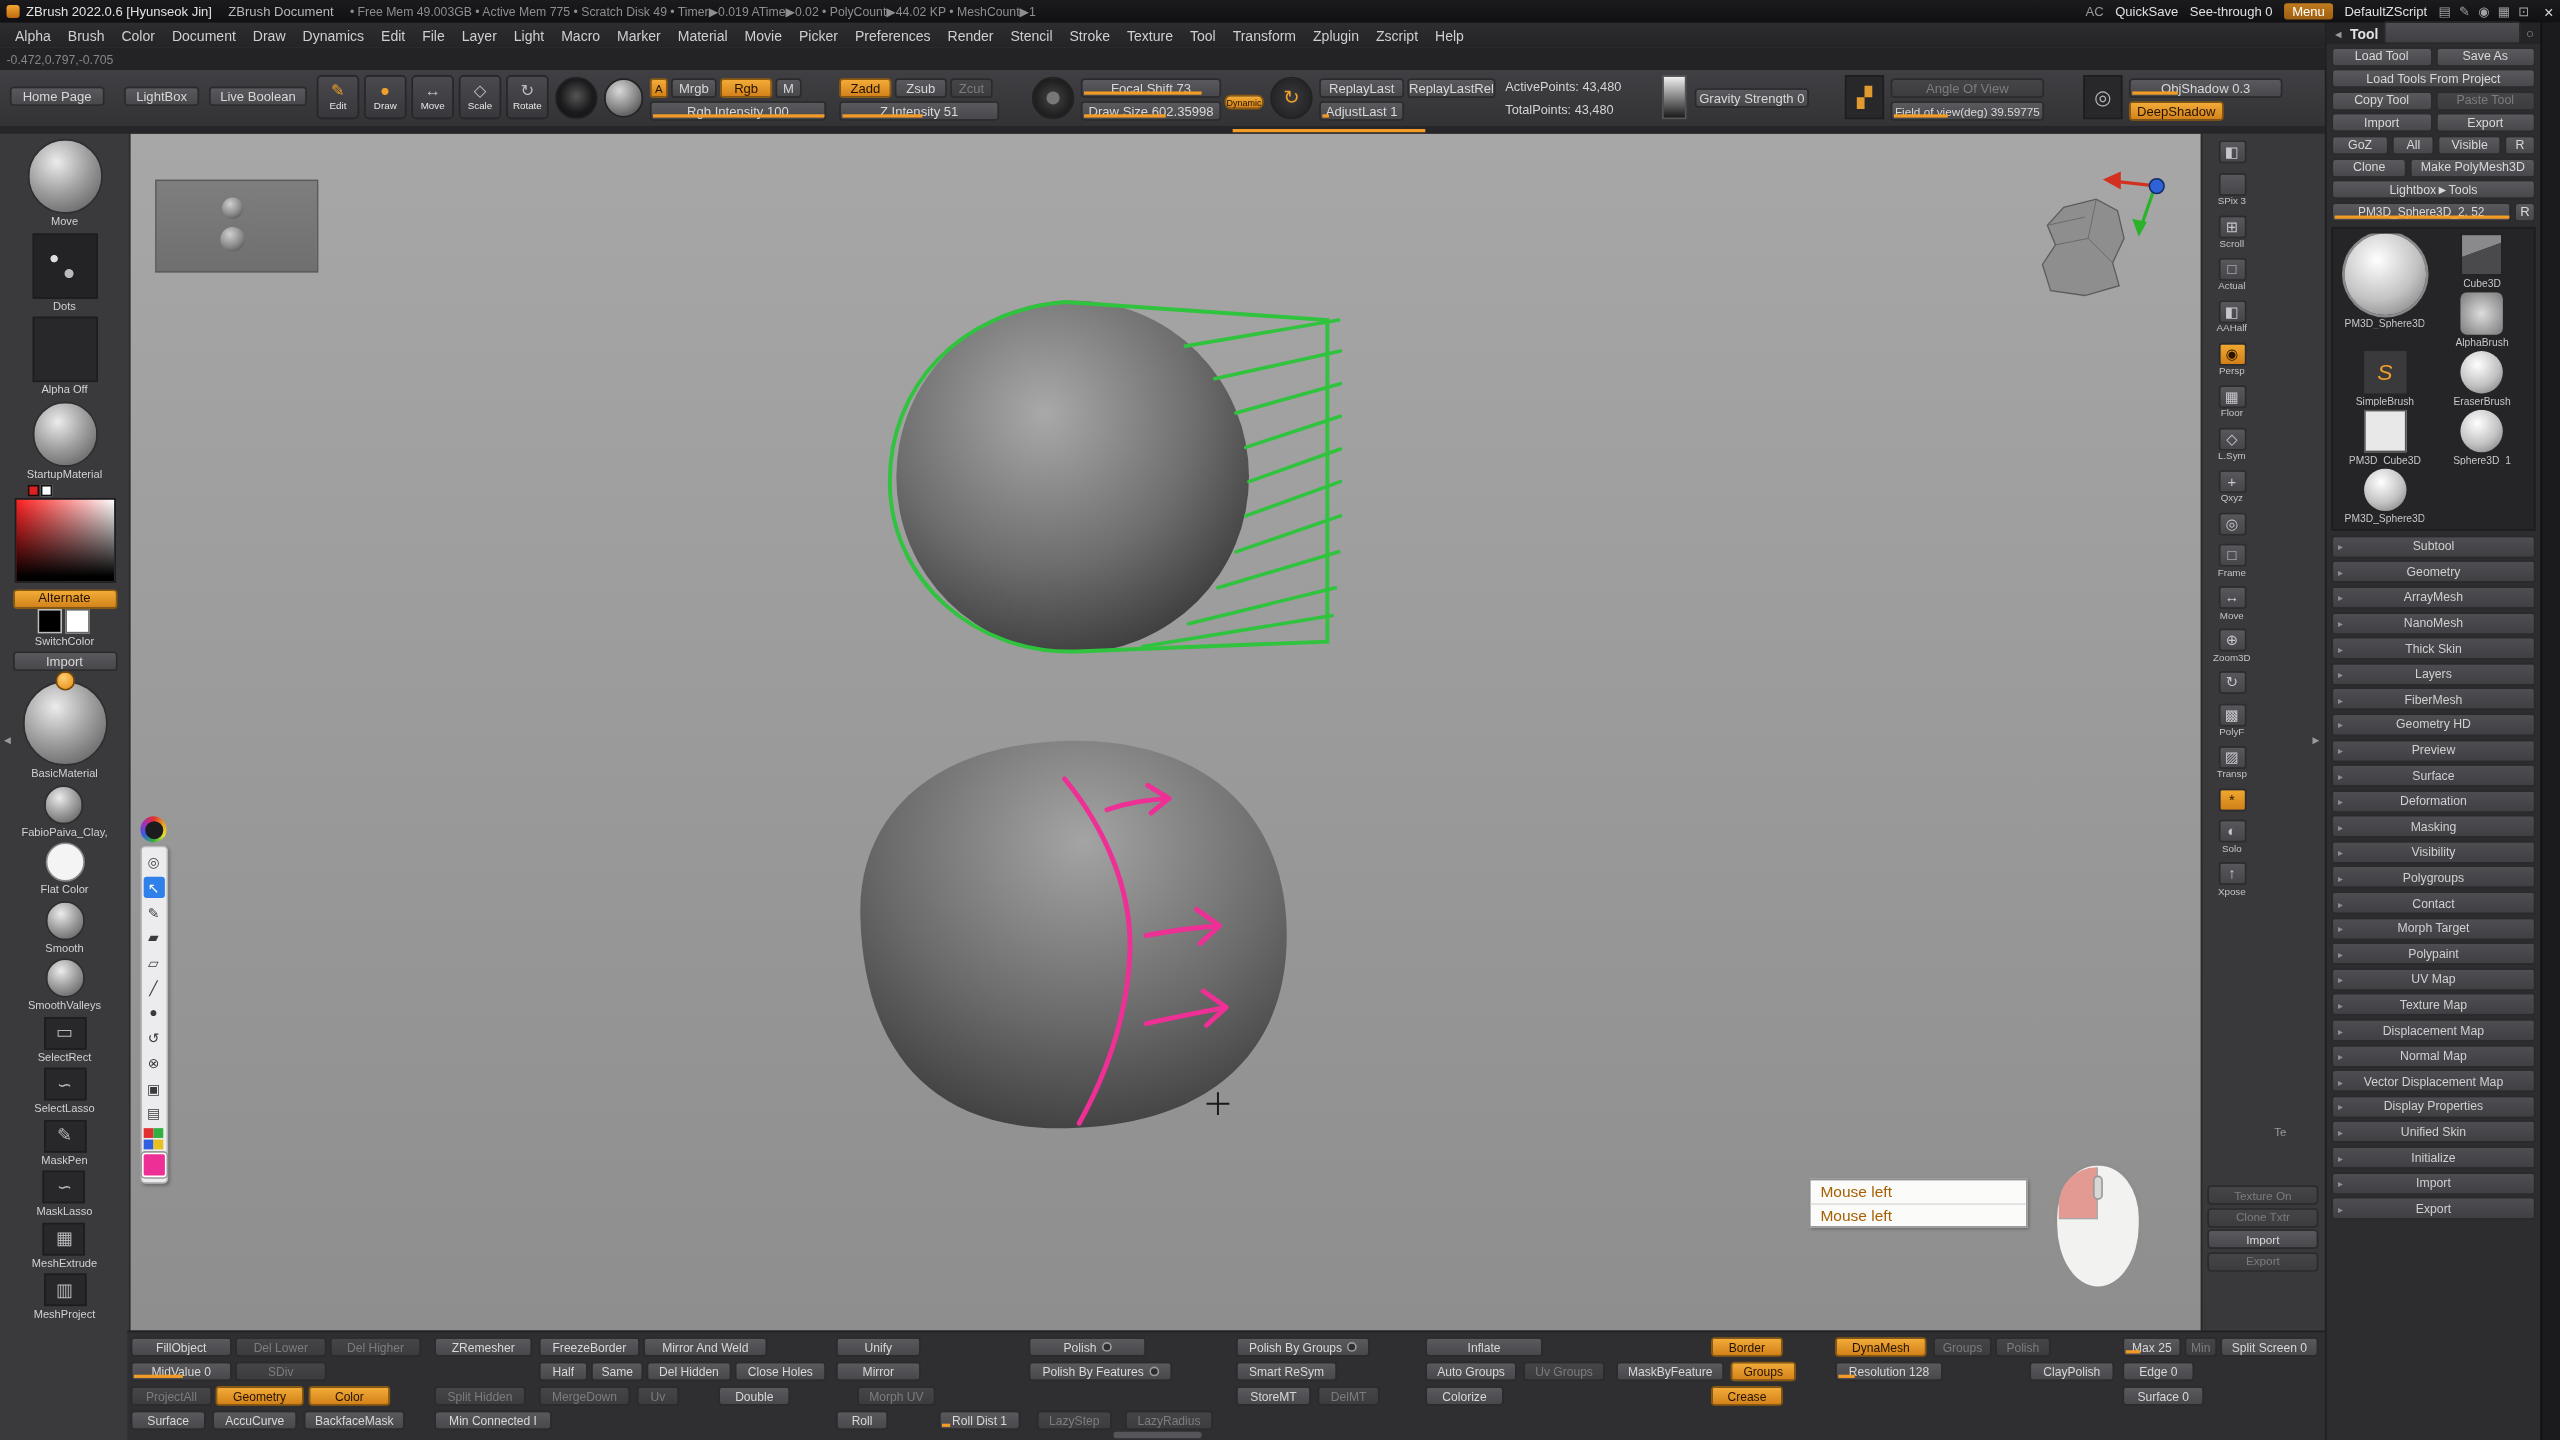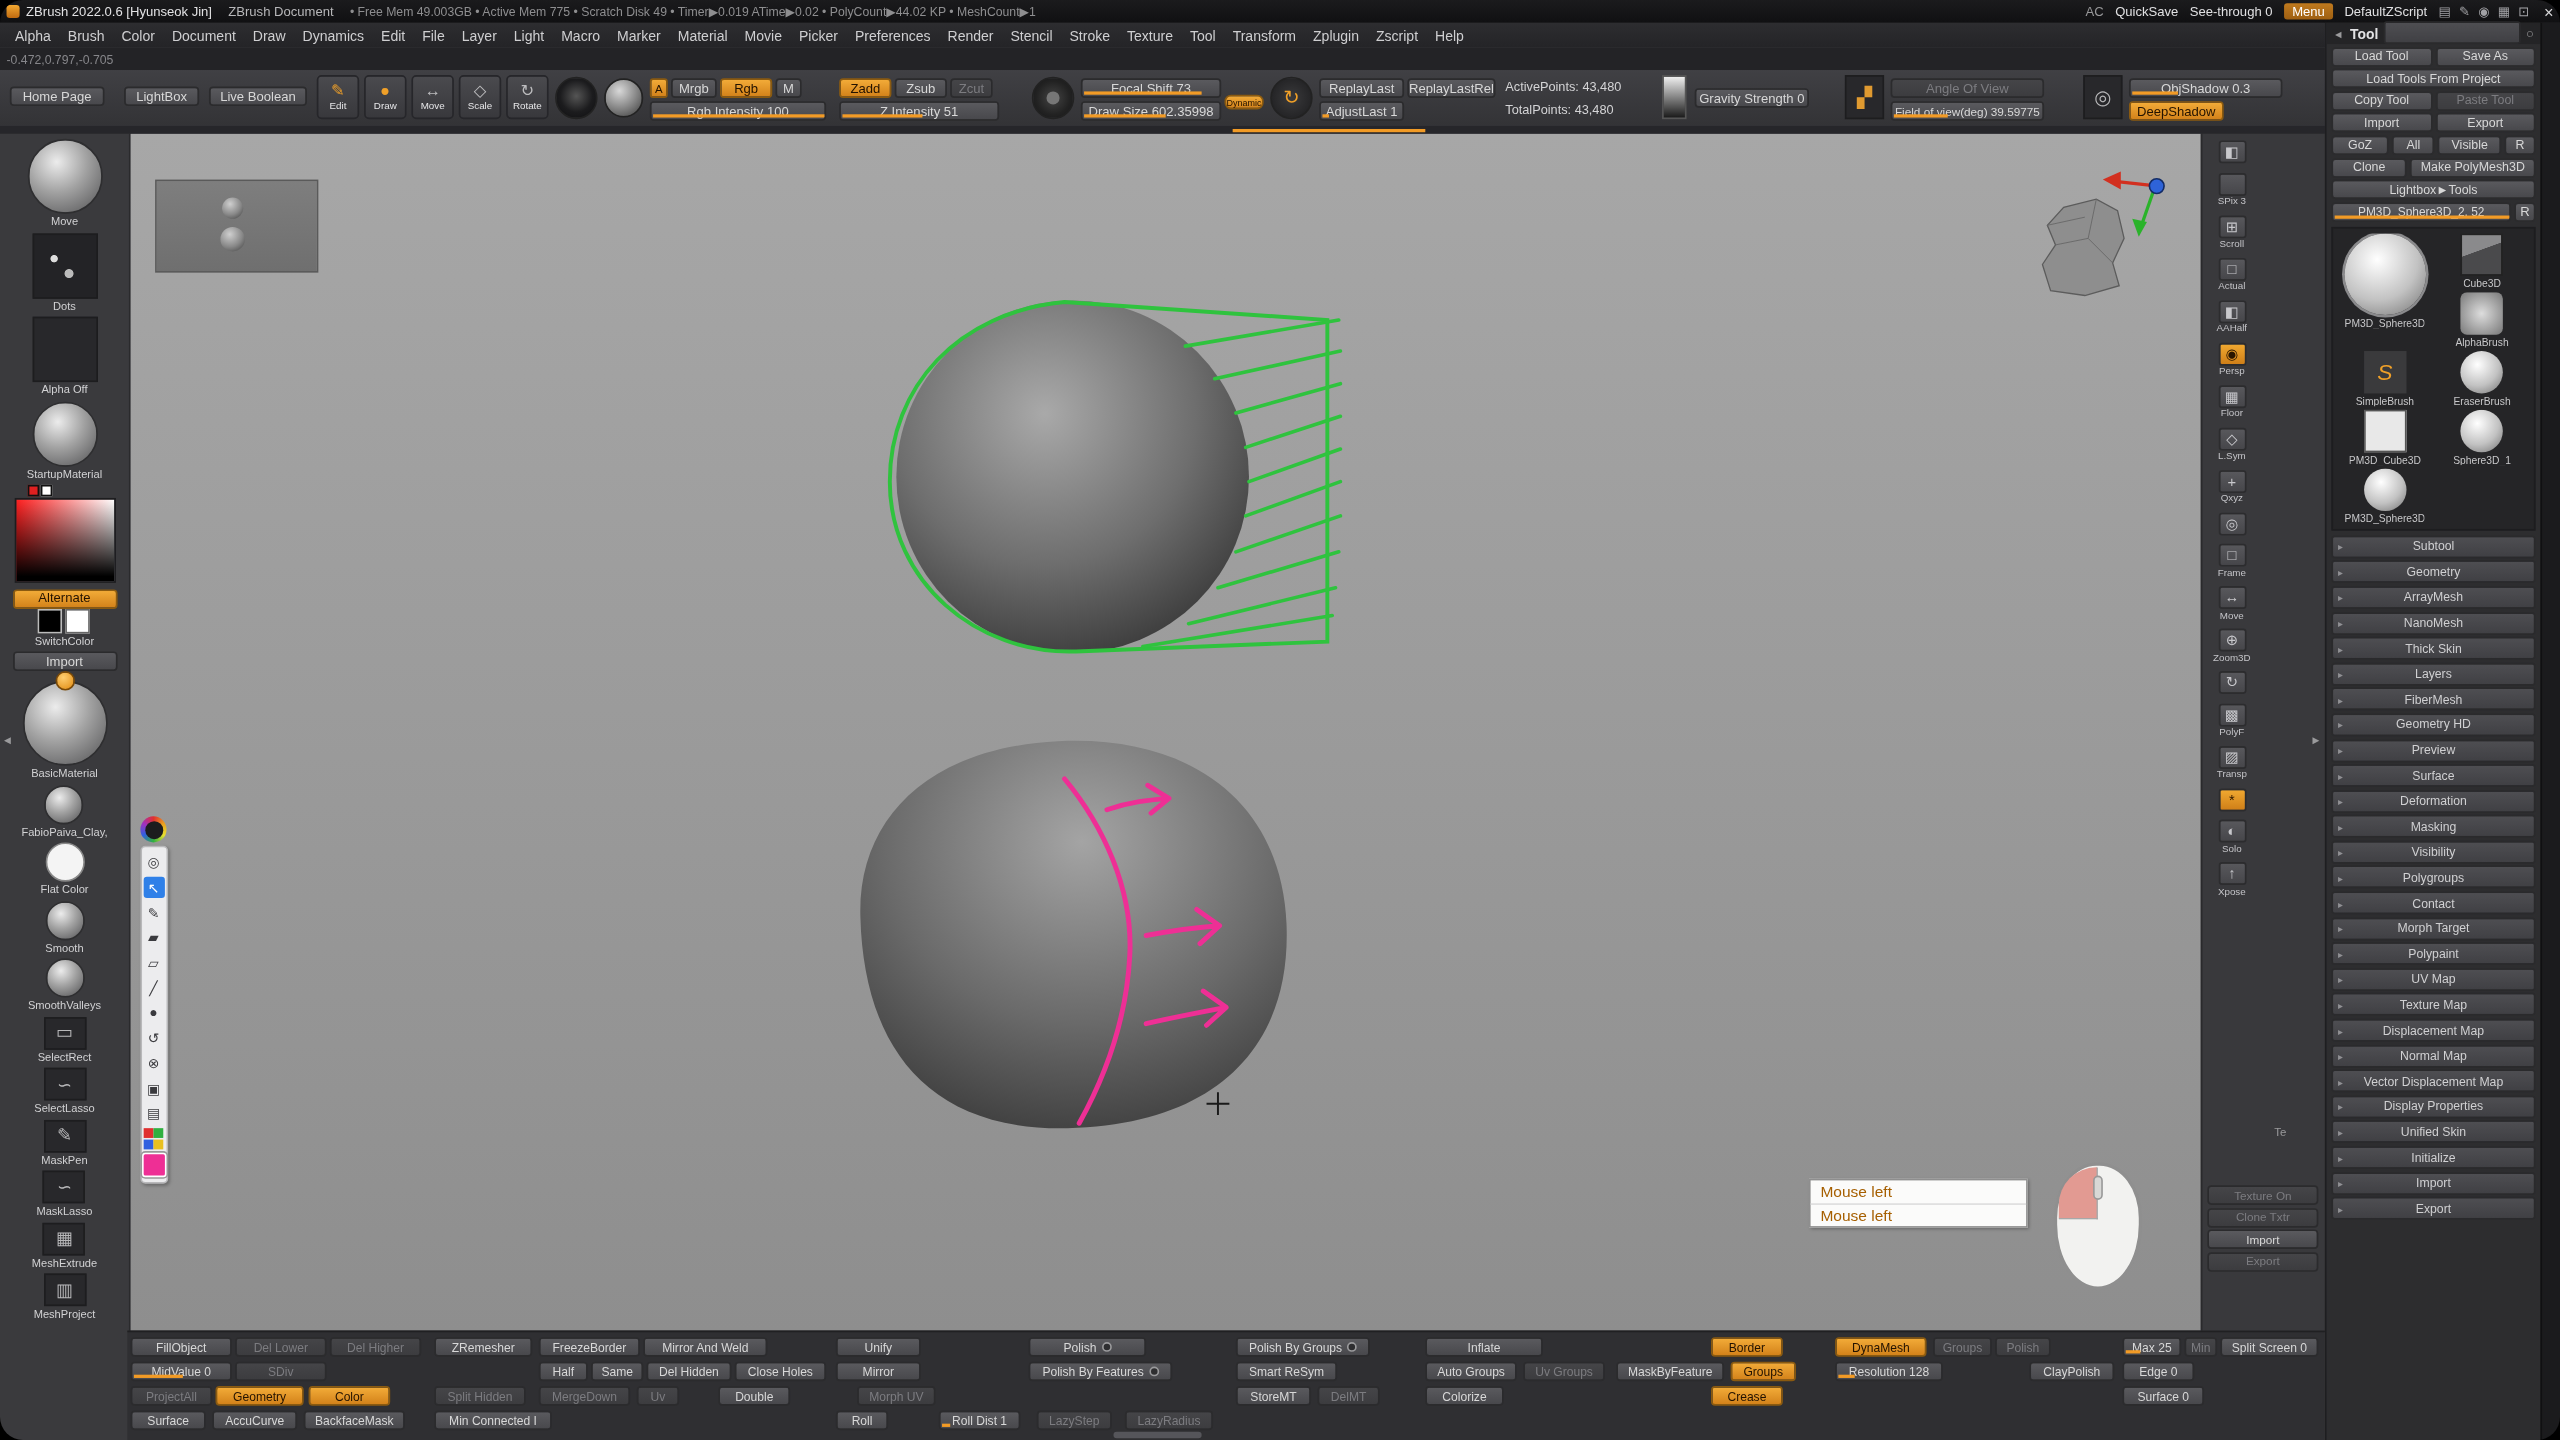--- a/index.html
+++ b/index.html
@@ -1,16 +1,16 @@
 <!DOCTYPE html>
 <html><head>
 <meta charset="utf-8">
 <style>
   html,body{margin:0;padding:0;background:#000;}
-  #viewport{width:2560px;height:1440px;overflow:hidden;position:relative;border-radius:23px;}
+  #viewport{width:2560px;height:1440px;overflow:hidden;position:relative;}
   #root{width:1568px;height:882px;transform:scale(1.63265);transform-origin:0 0;position:relative;
         background:#47474a;font-family:"Liberation Sans",sans-serif;overflow:hidden;
         -webkit-font-smoothing:antialiased;}
   .abs{position:absolute;}
   
   .b{display:flex;align-items:center;justify-content:center;box-sizing:border-box;
      background:linear-gradient(#5a5a5e,#48484c);border:1px solid #2b2b2d;border-radius:2.5px;
      color:#d8d8d8;font-size:8px;height:12px;white-space:nowrap;overflow:hidden;padding:0 3px;}
   .b.o{background:linear-gradient(#f2ab38,#d3821a);color:#241300;border-color:#8a5a10;}
   .b.d{color:#7c7c80;background:linear-gradient(#454548,#3c3c3f);}

